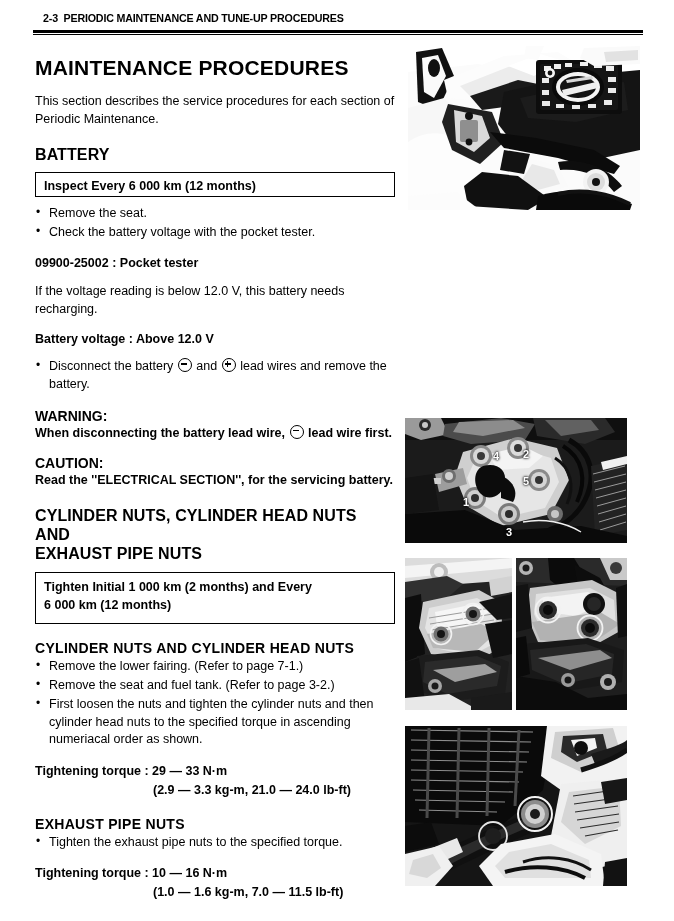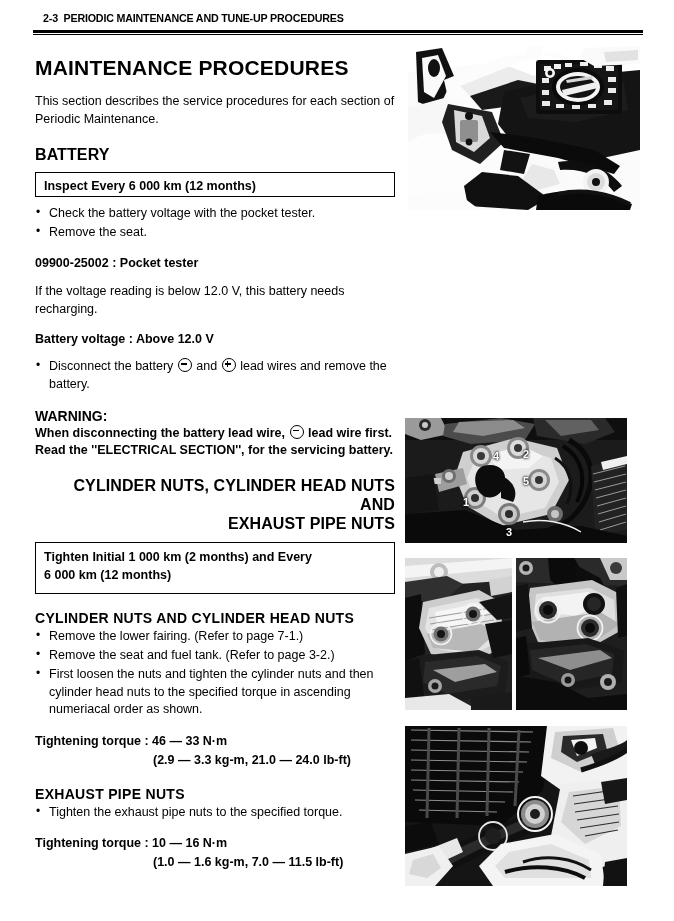--- a/index.html
+++ b/index.html
@@ -62,21 +62,21 @@
     font-weight: bold;
     margin: 0 0 12px 0;
     letter-spacing: 0.2px;
   }
   h2.sub-title {
     font-size: 16px;
     font-weight: bold;
     margin: 18px 0 8px 0;
     letter-spacing: 0.1px;
   }
-  h2.sub-title.two-line { line-height: 1.18; text-align: right; }
+  h2.sub-title.two-line { line-height: 1.18; }
   h3.minor-title {
     font-size: 14px;
     font-weight: bold;
     margin: 16px 0 2px 0;
     letter-spacing: 0.3px;
   }
   p.body {
     font-size: 12.5px;
     line-height: 1.45;
     margin: 0 0 10px 0;
@@ -199,55 +199,56 @@
 
 <div class="col-left">
 
   <h1 class="section-title">MAINTENANCE PROCEDURES</h1>
   <p class="body">This section describes the service procedures for each section of Periodic Maintenance.</p>
 
   <h2 class="sub-title">BATTERY</h2>
   <div class="interval-box">Inspect Every 6 000 km (12 months)</div>
 
   <ul class="bullets">
+    <li>Remove the seat.</li>
     <li>Check the battery voltage with the pocket tester.</li>
-    <li>Remove the seat.</li>
   </ul>
 
   <p class="spec">09900-25002 : Pocket tester</p>
   <p class="body">If the voltage reading is below 12.0 V, this battery needs recharging.</p>
   <p class="spec">Battery voltage : Above 12.0 V</p>
 
   <ul class="bullets">
     <li><span>Disconnect the battery</span>
       <span class="sym"></span>
       <span>and</span>
       <span class="sym plus"></span>
       <span>lead wires and remove the battery.</span></li>
   </ul>
 
   <p class="notice-head">WARNING:</p>
   <p class="notice-body"><span>When disconnecting the battery lead wire,</span>
     <span class="sym"></span>
     <span>lead wire first.</span></p>
 
+  <p class="notice-head">CAUTION:</p>
   <p class="notice-body">Read the ''ELECTRICAL SECTION'', for the servicing battery.</p>
 
   <h2 class="sub-title two-line"><span>CYLINDER NUTS, CYLINDER HEAD NUTS AND</span><br><span>EXHAUST PIPE NUTS</span></h2>
 
   <div class="interval-box tall"><span>Tighten Initial 1 000 km (2 months) and Every</span><br><span>6 000 km (12 months)</span></div>
 
   <h3 class="minor-title">CYLINDER NUTS AND CYLINDER HEAD NUTS</h3>
   <ul class="bullets">
     <li>Remove the lower fairing. (Refer to page 7-1.)</li>
     <li>Remove the seat and fuel tank. (Refer to page 3-2.)</li>
     <li>First loosen the nuts and tighten the cylinder nuts and then cylinder head nuts to the specified torque in ascending numeriacal order as shown.</li>
   </ul>
 
-  <p class="torque-block"><span>Tightening torque : 46 — 33 N·m</span><span class="line2">(2.9 — 3.3 kg-m, 21.0 — 24.0 lb-ft)</span></p>
+  <p class="torque-block"><span>Tightening torque : 29 — 33 N·m</span><span class="line2">(2.9 — 3.3 kg-m, 21.0 — 24.0 lb-ft)</span></p>
 
   <h3 class="minor-title">EXHAUST PIPE NUTS</h3>
   <ul class="bullets">
     <li>Tighten the exhaust pipe nuts to the specified torque.</li>
   </ul>
 
   <p class="torque-block"><span>Tightening torque : 10 — 16 N·m</span><span class="line2">(1.0 — 1.6 kg-m, 7.0 — 11.5 lb-ft)</span></p>
 </div>
 
 <div class="photo" style="left:408px; top:46px; width:232px; height:164px; background:#f2f2f2;">

